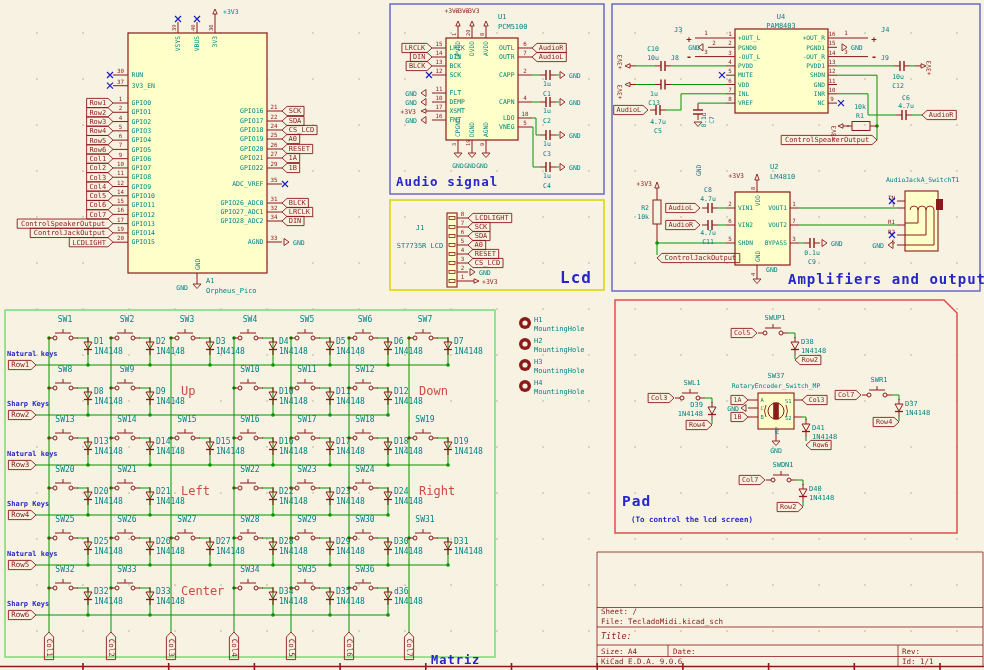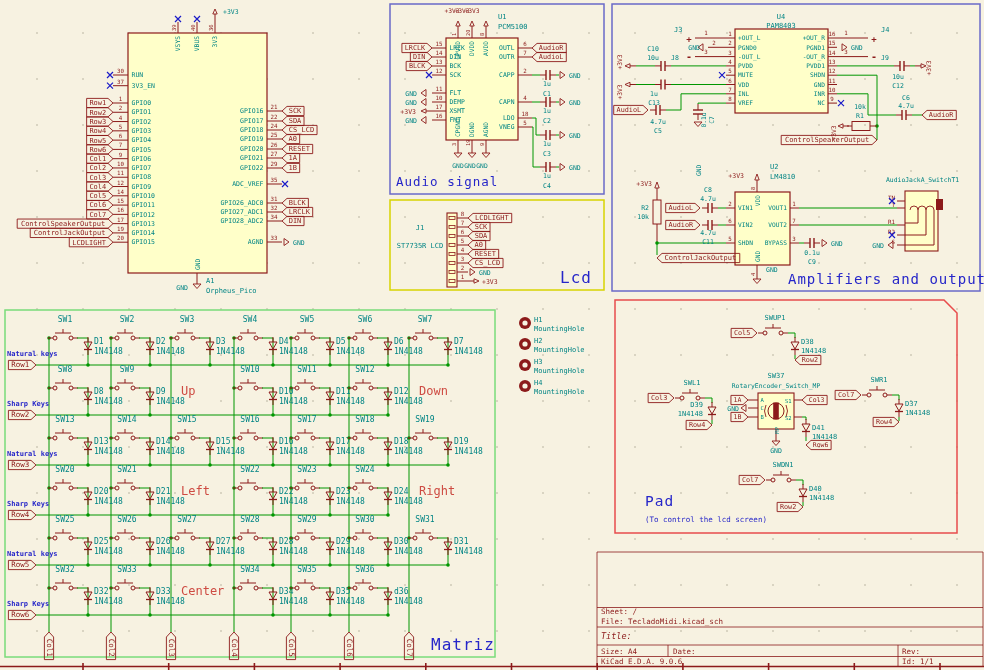--- a/index.html
+++ b/index.html
@@ -3,21 +3,21 @@
 <meta charset="utf-8">
 <style>
   html,body{margin:0;padding:0;background:#e8e4d4;}
   #canvas{position:relative;width:984px;height:670px;overflow:hidden;
     background:#F7F2E1;
     background-image:radial-gradient(circle,#d9d4c2 0.8px,transparent 0.9px);
     background-size:46px 46px;background-position:14px 10px;
     font-family:"DejaVu Sans Mono",monospace;}
   #schem{position:absolute;left:0;top:0;}
   #schem text{font-family:"DejaVu Sans Mono",monospace;}
-  .sec-title{position:absolute;color:#2626C9;font-weight:normal;letter-spacing:1px;white-space:pre;}
+  .sec-title{position:absolute;color:#2626C9;font-weight:bold;letter-spacing:1px;white-space:pre;}
 </style>
 </head>
 <body>
 
 <div id="canvas">
   <svg id="schem" width="984" height="670" viewBox="0 0 984 670">
       <g>
         <rect x="390" y="4" width="214" height="190" fill="none" stroke="#6A6AC8" stroke-width="1.5"></rect>
         <rect x="612" y="4" width="368" height="287" fill="none" stroke="#6A6AC8" stroke-width="1.5"></rect>
         <rect x="390" y="200" width="214" height="90" fill="none" stroke="#D8D400" stroke-width="1.5"></rect>
@@ -1696,16 +1696,16 @@
         <text x="673" y="653.5" font-size="7.5" fill="#8C1A1A" text-anchor="start">Date:</text>
         <text x="902" y="653.5" font-size="7.5" fill="#8C1A1A" text-anchor="start">Rev:</text>
         <text x="601" y="664" font-size="7.5" fill="#8C1A1A" text-anchor="start">KiCad E.D.A. 9.0.6</text>
         <text x="902" y="664" font-size="7.5" fill="#8C1A1A" text-anchor="start">Id: 1/1</text>
       </g>
     </svg>
 
   <div class="sec-title" style="left:396px;top:174px;font-size:12.5px">Audio signal</div>
   <div class="sec-title" style="left:788px;top:271px;font-size:14px">Amplifiers and outputs</div>
   <div class="sec-title" style="left:560px;top:268px;font-size:16px">Lcd</div>
-  <div class="sec-title" style="left:431px;top:635px;font-size:16px">Matriz</div>
-  <div class="sec-title" style="left:645px;top:493px;font-size:14.5px">Pad</div>
-  <div class="sec-title" style="left:645px;top:515px;font-size:7.5px;font-weight:normal;letter-spacing:0">(To control the lcd screen)</div>
+  <div class="sec-title" style="left:431px;top:653px;font-size:12px">Matriz</div>
+  <div class="sec-title" style="left:622px;top:493px;font-size:14.5px">Pad</div>
+  <div class="sec-title" style="left:631px;top:515px;font-size:7.5px;font-weight:bold;letter-spacing:0">(To control the lcd screen)</div>
 </div>
 
 </body></html>

